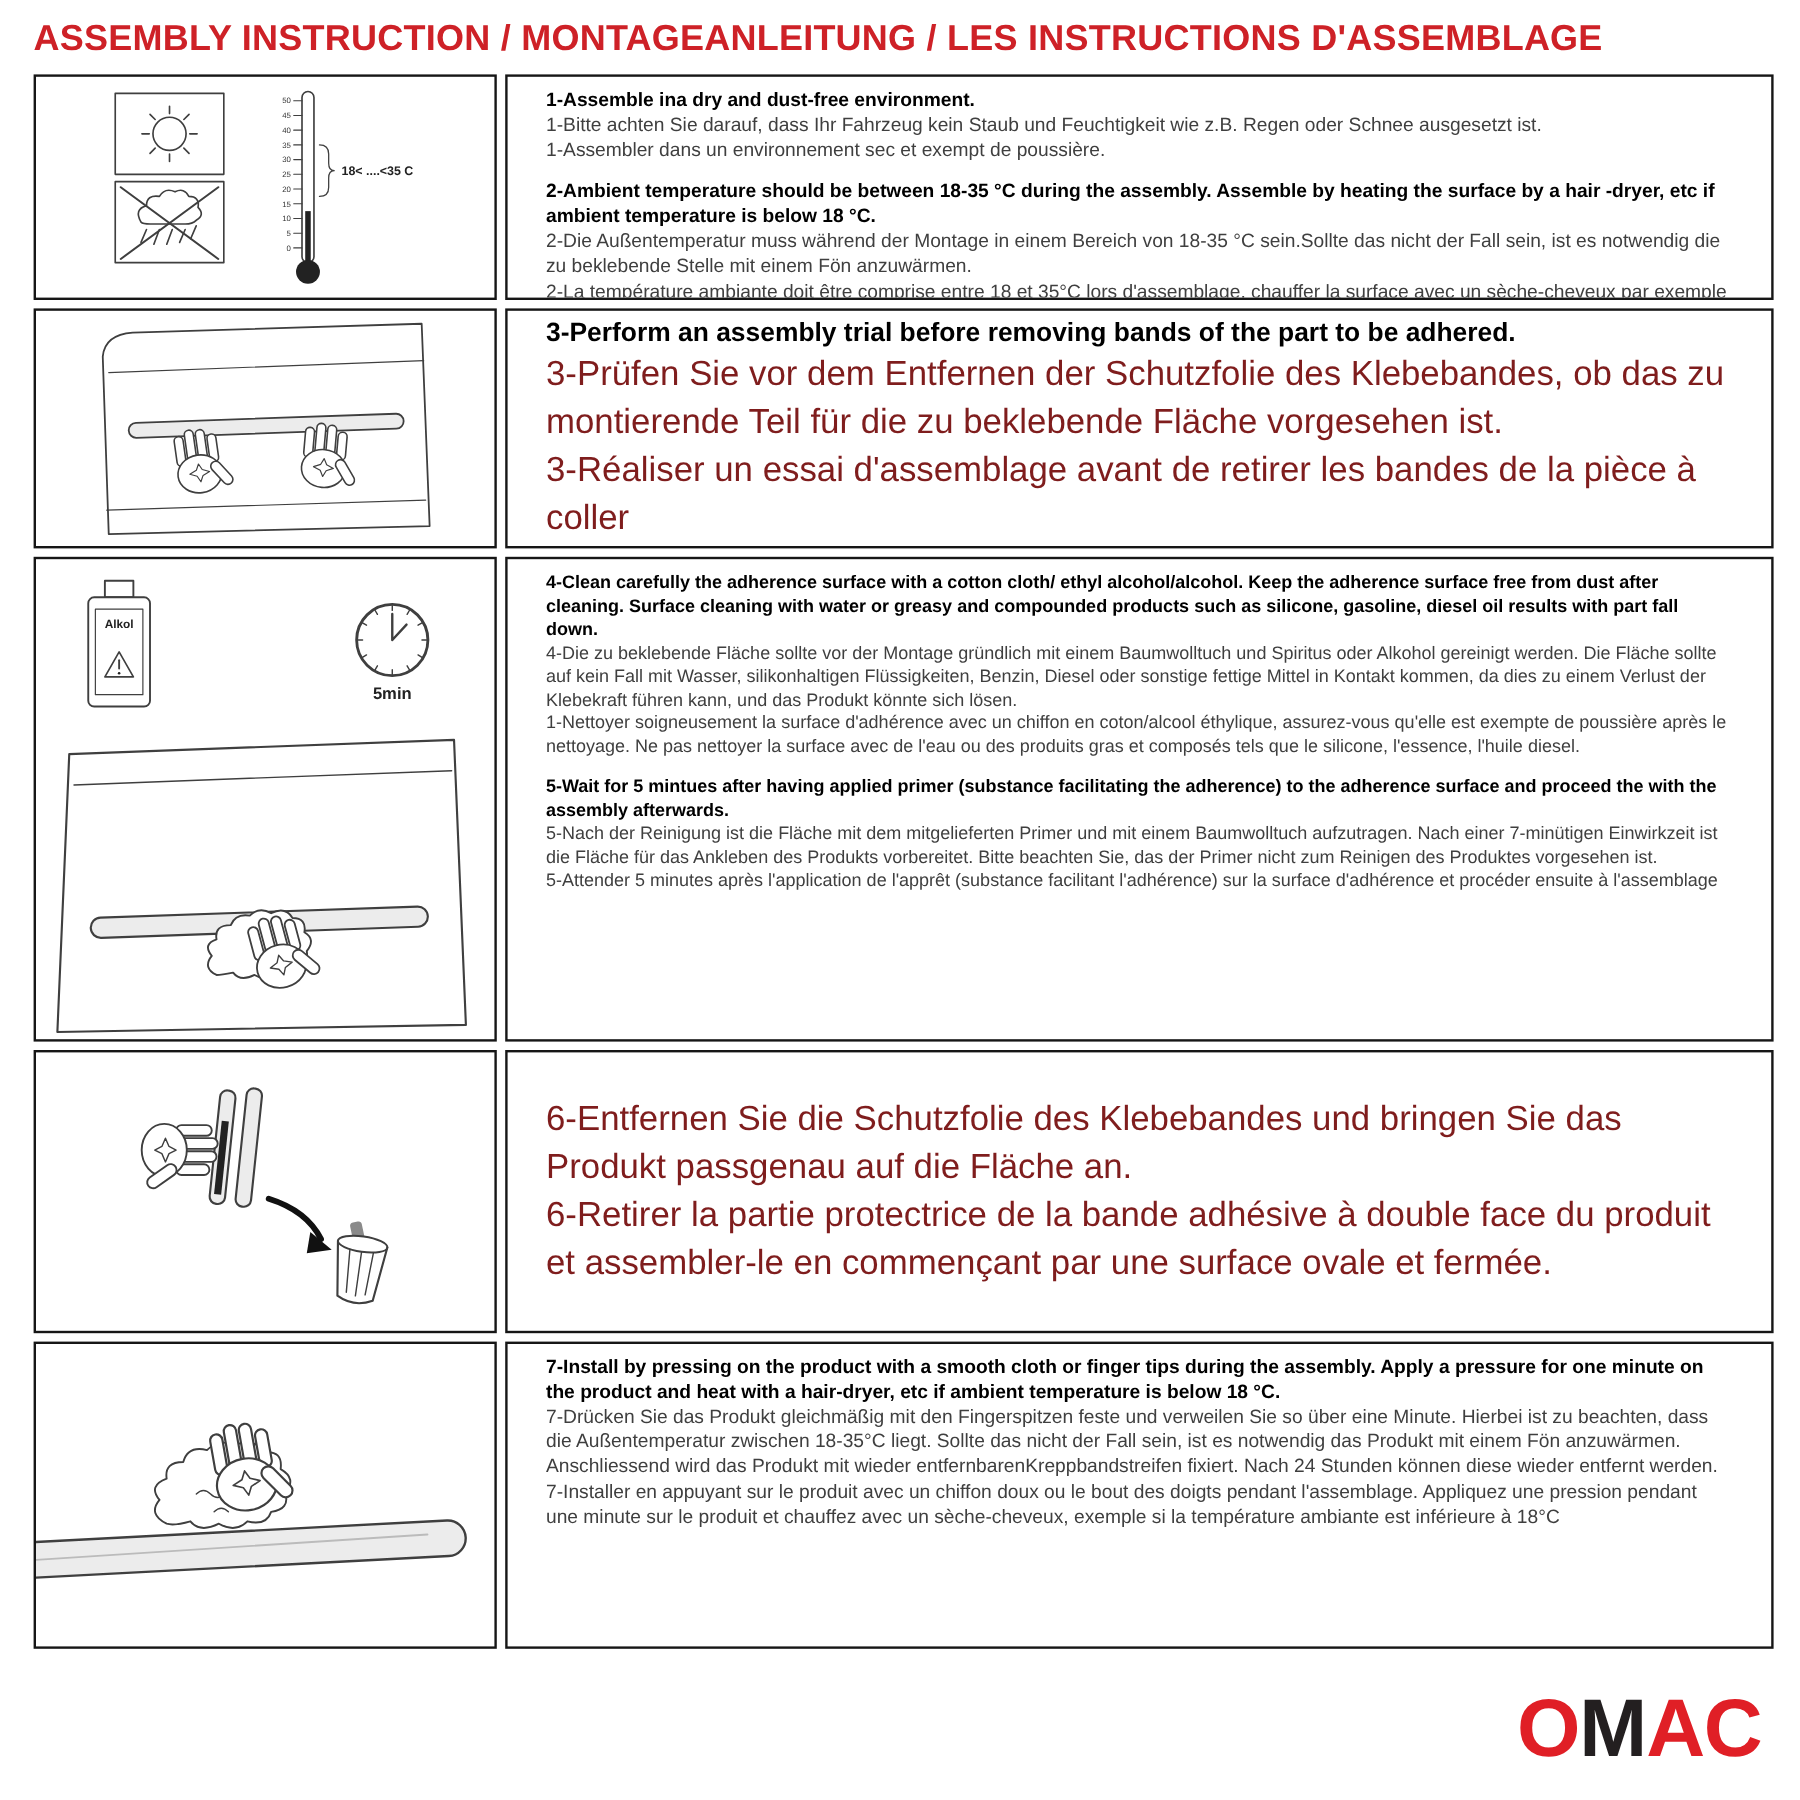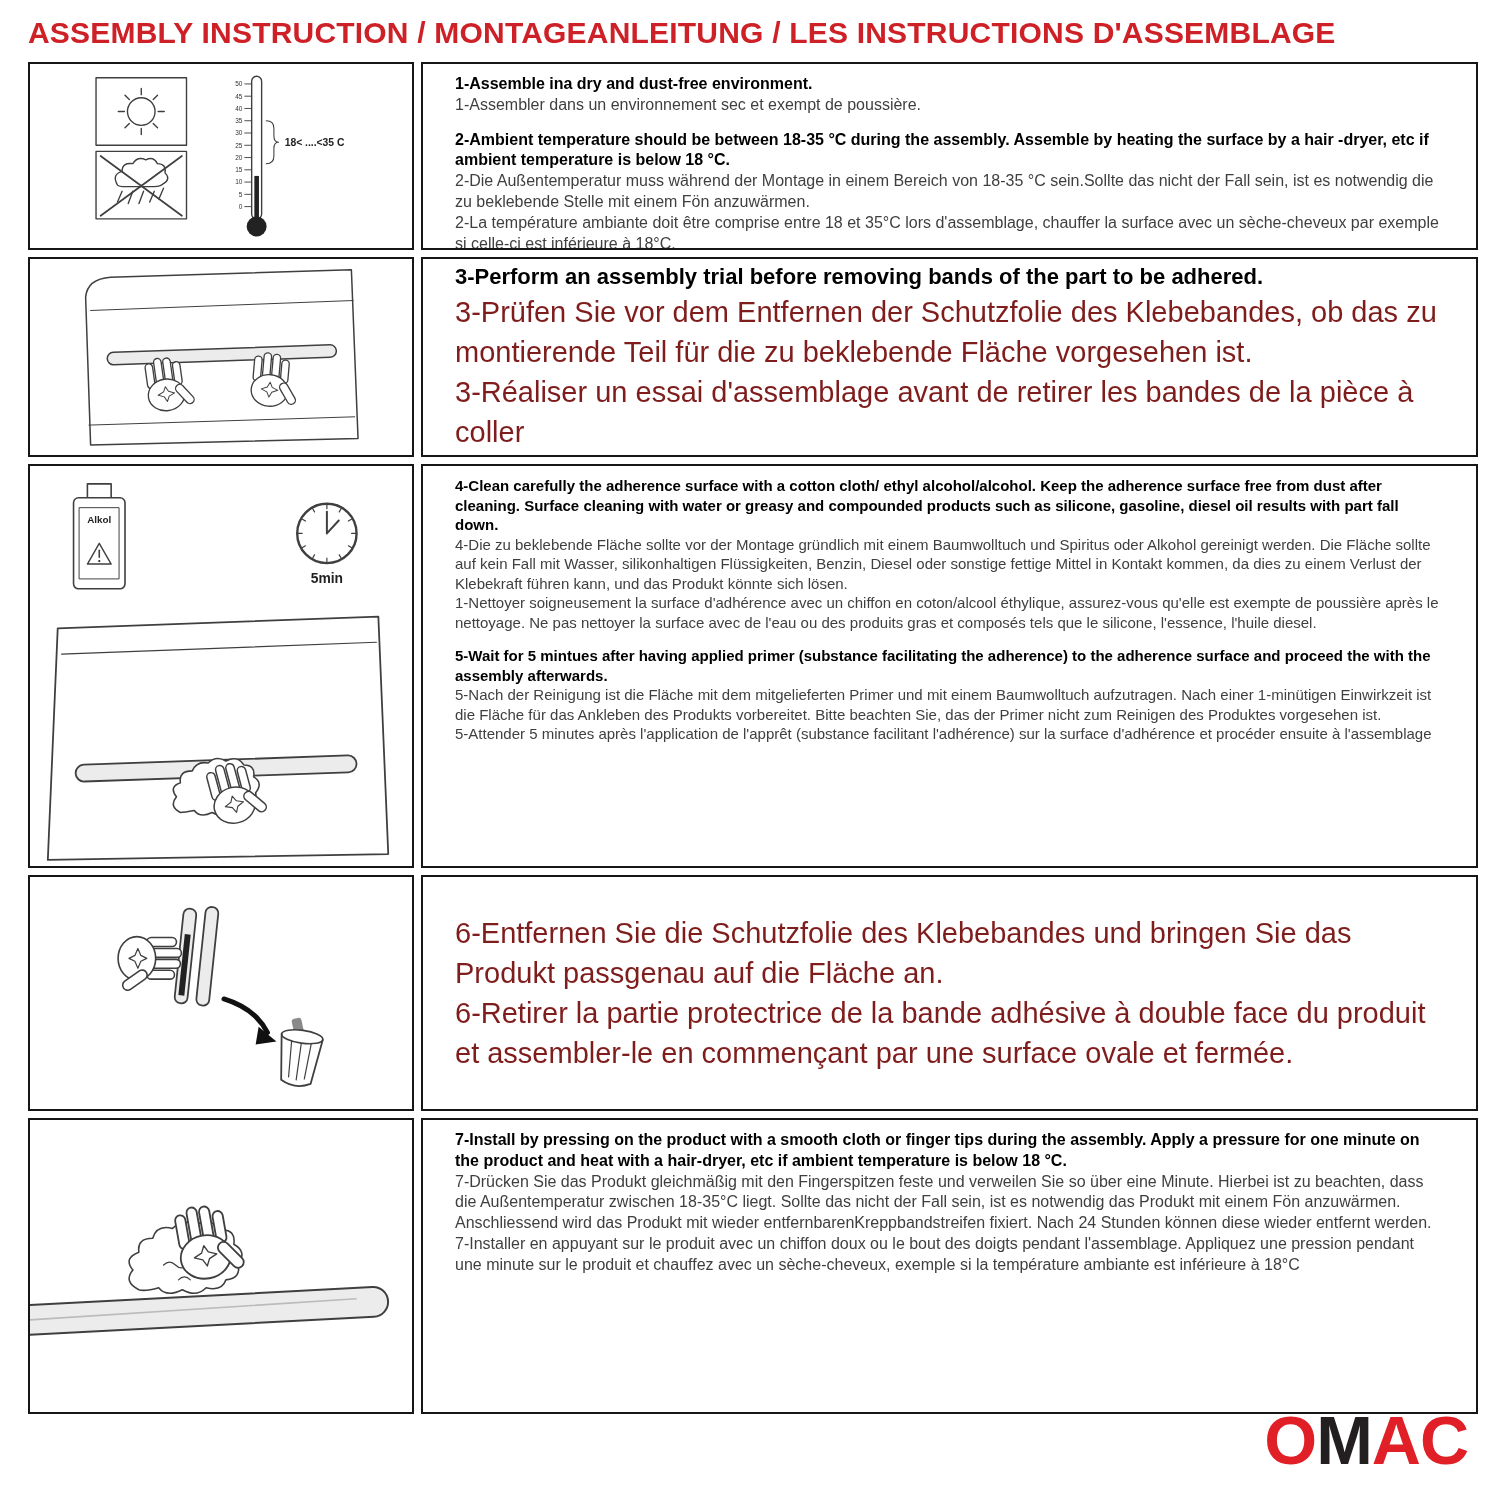--- a/index.html
+++ b/index.html
@@ -85,20 +85,21 @@
         <text class="svgtxt tnum" x="221" y="157" text-anchor="end">10</text>
         <text class="svgtxt tnum" x="221" y="173" text-anchor="end">5</text>
         <text class="svgtxt tnum" x="221" y="189" text-anchor="end">0</text>
         <path class="sk" style="stroke-width:1.4" d="M252,74 Q262,74 262,84 L262,94 Q262,102 268,102 Q262,102 262,110 L262,120 Q262,130 252,130"></path>
         <text class="svgtxt rangelbl" x="276" y="107">18&lt; ....&lt;35 C</text>
       </g>
     </svg>
   </div>
   <div class="box textbox fs-normal">
     <p class="b">1-Assemble ina dry and dust-free environment.</p>
+    <p>1-Bitte achten Sie darauf, dass Ihr Fahrzeug kein Staub und Feuchtigkeit wie z.B. Regen oder Schnee ausgesetzt ist.</p>
     <p>1-Assembler dans un environnement sec et exempt de poussière.</p>
     <p class="b gap">2-Ambient temperature should be between 18-35 °C  during the assembly. Assemble by heating the surface by a hair -dryer, etc if ambient temperature is below 18 °C.</p>
     <p>2-Die Außentemperatur muss während der Montage in einem Bereich von 18-35 °C  sein.Sollte das nicht der Fall sein, ist es notwendig die zu beklebende Stelle mit einem Fön anzuwärmen.</p>
     <p>2-La température ambiante doit être comprise entre 18 et 35°C lors d'assemblage, chauffer la surface avec un sèche-cheveux par exemple si celle-ci est inférieure à 18°C.</p>
   </div>
 </section>
 
 <section class="row" style="height:200px">
   <div class="box illus">
     <svg viewBox="0 0 386 236">
@@ -149,21 +150,21 @@
         <path class="skf" d="M152,348 q-12,-6 -4,-16 q-8,-10 4,-14 q-2,-12 12,-12 q4,-10 16,-8 q8,-8 18,-2 q12,-6 18,4 q12,0 10,12 q10,6 2,16 q2,12 -10,12 q-4,10 -16,6 q-8,8 -18,2 q-12,6 -18,-2 q-10,2 -14,2 z"></path>
         <use href="#hand" transform="translate(205,345) rotate(-15) scale(0.95)"></use>
       </g>
     </svg>
   </div>
   <div class="box textbox fs-small">
     <p class="b">4-Clean carefully the adherence surface with a cotton cloth/ ethyl alcohol/alcohol. Keep the adherence surface free from dust after cleaning. Surface cleaning with water or greasy and compounded products such as silicone, gasoline, diesel oil results with part fall down.</p>
     <p>4-Die zu beklebende Fläche sollte vor der Montage gründlich mit einem Baumwolltuch und Spiritus oder Alkohol gereinigt werden. Die Fläche sollte auf kein Fall mit Wasser, silikonhaltigen Flüssigkeiten, Benzin, Diesel oder sonstige fettige Mittel in Kontakt kommen, da dies zu einem Verlust der Klebekraft führen kann, und das Produkt könnte sich lösen.</p>
     <p>1-Nettoyer soigneusement la surface d'adhérence avec un chiffon en coton/alcool éthylique, assurez-vous qu'elle est exempte de poussière après le nettoyage. Ne pas nettoyer la surface avec de l'eau ou des produits gras et composés tels que le silicone, l'essence, l'huile diesel.</p>
     <p class="b gap">5-Wait for 5 mintues after having applied primer (substance facilitating the adherence) to the adherence surface and proceed the with the assembly afterwards.</p>
-    <p>5-Nach der Reinigung ist die Fläche mit dem mitgelieferten Primer und mit einem Baumwolltuch aufzutragen. Nach einer 1-minütigen Einwirkzeit ist die Fläche für das Ankleben des Produkts vorbereitet. Bitte beachten Sie, das der Primer nicht zum Reinigen des Produktes vorgesehen ist.</p>
+    <p>5-Nach der Reinigung ist die Fläche mit dem mitgelieferten Primer und mit einem Baumwolltuch aufzutragen. Nach einer 7-minütigen Einwirkzeit ist die Fläche für das Ankleben des Produkts vorbereitet. Bitte beachten Sie, das der Primer nicht zum Reinigen des Produktes vorgesehen ist.</p>
     <p>5-Attender 5 minutes après l'application de l'apprêt (substance facilitant l'adhérence) sur la surface d'adhérence et procéder ensuite à l'assemblage</p>
   </div>
 </section>
 
 <section class="row" style="height:236px">
   <div class="box illus">
     <svg viewBox="0 0 386 232">
       <g transform="rotate(6 170 85)">
         <rect x="150" y="32" width="13" height="96" rx="6" class="bar"></rect>
         <rect x="172" y="28" width="13" height="100" rx="6" class="bar"></rect>
@@ -181,21 +182,21 @@
         <path class="sk" style="stroke-width:1.2" d="M262,166 L264,202 M272,167 L272,204 M282,166 L280,202"></path>
       </g>
     </svg>
   </div>
   <div class="box textbox fs-big center">
     <p>6-Entfernen Sie die Schutzfolie des Klebebandes und bringen Sie das Produkt passgenau auf die Fläche an.</p>
     <p>6-Retirer la partie protectrice de la bande adhésive à double face du produit et assembler-le en commençant par une surface ovale et fermée.</p>
   </div>
 </section>
 
-<section class="row" style="height:296px">
+<section class="row" style="height:256px">
   <div class="box illus">
     <svg viewBox="0 0 386 252">
       <g transform="rotate(-3 180 170)">
         <rect x="-18" y="156" width="380" height="30" rx="15" class="bar" style="stroke-width:2"></rect>
         <path class="sk" style="stroke:#bbb;stroke-width:1.6" d="M0,171 L330,167"></path>
       </g>
       <path class="skf" d="M110,150 q-16,-8 -6,-20 q-10,-12 6,-18 q-2,-14 14,-14 q4,-14 20,-10 q10,-10 24,-4 q14,-8 24,6 q16,-2 14,14 q14,8 4,20 q4,14 -12,16 q-4,12 -20,8 q-10,10 -24,2 q-16,8 -24,-2 q-14,4 -20,2 z"></path>
       <path class="sk" style="stroke-width:1.2" d="M135,125 q6,-6 12,0 q6,6 12,0 M150,140 q6,-6 12,0"></path>
       <use href="#hand" transform="translate(175,122) rotate(-10) scale(1.15)"></use>
     </svg>

